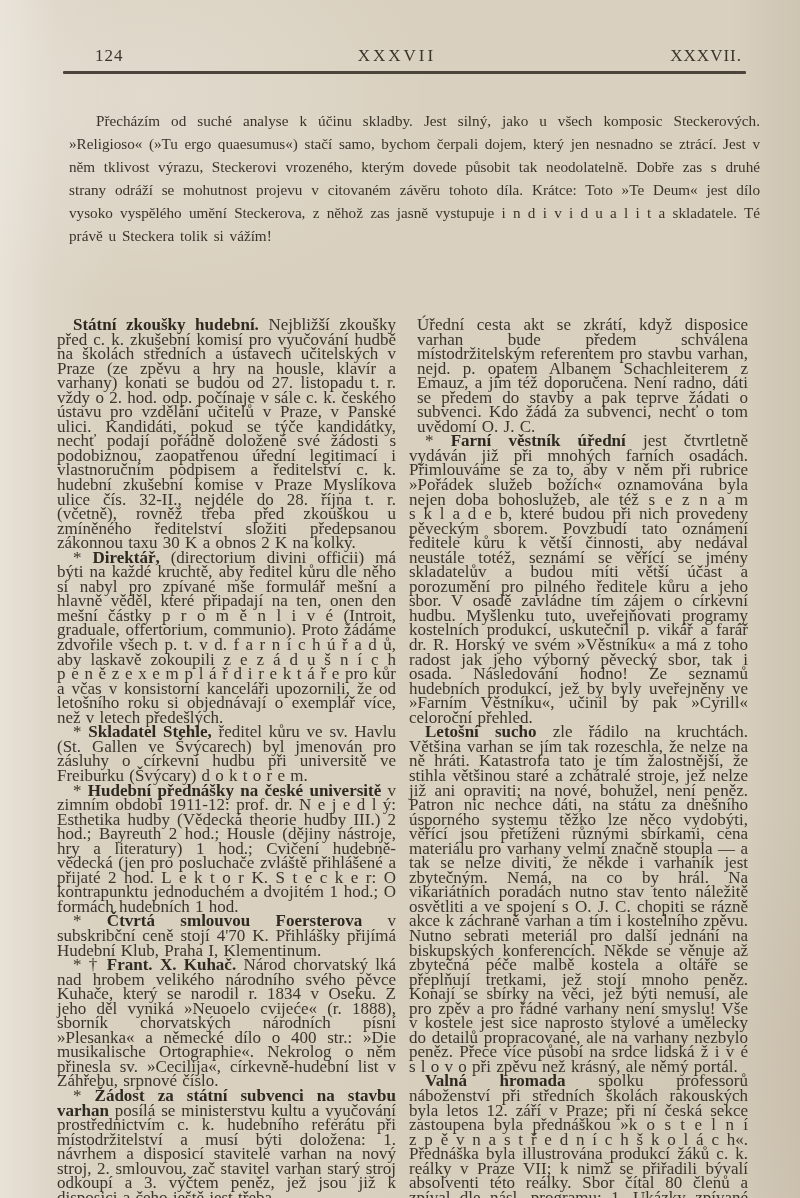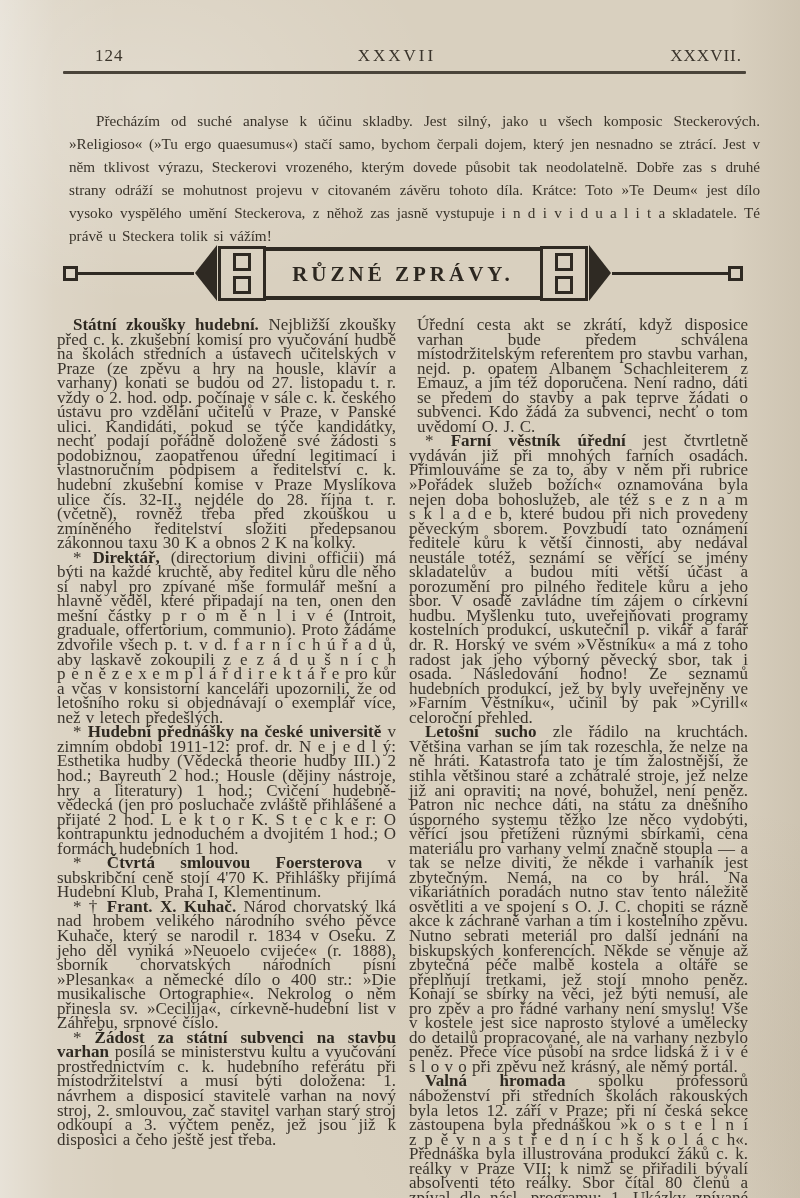--- a/index.html
+++ b/index.html
@@ -76,47 +76,27 @@
 
   <div class="header">
     <span class="pageno">124</span>
     <span class="journal">XXXVII</span>
     <span class="volume">XXXVII.</span>
   </div>
   <div class="header-rule"></div>
 
   <p class="intro">Přecházím od suché analyse k účinu skladby. Jest silný, jako u všech komposic Steckerových. »Religioso« (»Tu ergo quaesumus«) stačí samo, bychom čerpali dojem, který jen nesnadno se ztrácí. Jest v něm tklivost výrazu, Steckerovi vrozeného, kterým dovede působit tak neodolatelně. Dobře zas s druhé strany odráží se mohutnost projevu v citovaném závěru tohoto díla. Krátce: Toto »Te Deum« jest dílo vysoko vyspělého umění Steckerova, z něhož zas jasně vystupuje i&nbsp;n&nbsp;d&nbsp;i&nbsp;v&nbsp;i&nbsp;d&nbsp;u&nbsp;a&nbsp;l&nbsp;i&nbsp;t&nbsp;a skladatele. Té právě u Steckera tolik si vážím!</p>
 
-  <div class="banner">
-    <div class="end-sq"></div>
-    <div class="h-line"></div>
-    <svg class="bracket" width="24" height="58" viewBox="0 0 24 58">
-      <polygon points="23,1 23,57 1,29" fill="#2f2a23"></polygon>
-    </svg>
-    <div class="sq-frame">
-      <div class="frame-sq"></div>
-      <div class="frame-sq"></div>
-    </div>
-    <div class="banner-title">RŮZNÉ ZPRÁVY.</div>
-    <div class="sq-frame">
-      <div class="frame-sq"></div>
-      <div class="frame-sq"></div>
-    </div>
-    <svg class="bracket" width="24" height="58" viewBox="0 0 24 58">
-      <polygon points="1,1 1,57 23,29" fill="#2f2a23"></polygon>
-    </svg>
-    <div class="h-line"></div>
-    <div class="end-sq"></div>
-  </div>
 
   <div class="columns">
 
     <div class="col">
       <p class="para"><span class="marker"></span><span class="lead">Státní zkoušky hudební.</span><span class="body"> Nejbližší zkoušky před c. k. zkušební komisí pro vyučování hudbě na školách středních a ústavech učitelských v Praze (ze zpěvu a hry na housle, klavír a varhany) konati se budou od 27. listopadu t. r. vždy o 2. hod. odp. počínaje v sále c. k. českého ústavu pro vzdělání učitelů v Praze, v Panské ulici. Kandidáti, pokud se týče kandidátky, nechť podají pořádně doložené své žádosti s podobiznou, zaopatřenou úřední legitimací i vlastnoručním podpisem a ředitelství c. k. hudební zkušební komise v Praze Myslíkova ulice čís. 32-II., nejdéle do 28. října t. r. (včetně), rovněž třeba před zkouškou u zmíněného ředitelství složiti předepsanou zákonnou taxu 30 K a obnos 2 K na kolky.</span></p>
       <p class="para"><span class="marker">* </span><span class="lead">Direktář,</span><span class="body"> (directorium divini officii) má býti na každé kruchtě, aby ředitel kůru dle něho si nabyl pro zpívané mše formulář mešní a hlavně věděl, které připadají na ten, onen den mešní částky p&nbsp;r&nbsp;o&nbsp;m&nbsp;ě&nbsp;n&nbsp;l&nbsp;i&nbsp;v&nbsp;é (Introit, graduale, offertorium, communio). Proto žádáme zdvořile všech p. t. v d. f&nbsp;a&nbsp;r&nbsp;n&nbsp;í&nbsp;c&nbsp;h ú&nbsp;ř&nbsp;a&nbsp;d&nbsp;ů, aby laskavě zokoupili z&nbsp;e z&nbsp;á&nbsp;d&nbsp;u&nbsp;š&nbsp;n&nbsp;í&nbsp;c&nbsp;h p&nbsp;e&nbsp;n&nbsp;ě&nbsp;z e&nbsp;x&nbsp;e&nbsp;m&nbsp;p&nbsp;l&nbsp;á&nbsp;ř d&nbsp;i&nbsp;r&nbsp;e&nbsp;k&nbsp;t&nbsp;á&nbsp;ř&nbsp;e pro kůr a včas v konsistorní kanceláři upozornili, že od letošního roku si objednávají o exemplář více, než v letech předešlých.</span></p>
+      <p class="para"><span class="marker">* </span><span class="lead">Skladatel Stehle,</span><span class="body"> ředitel kůru ve sv. Havlu (St. Gallen ve Švýcarech) byl jmenován pro zásluhy o církevní hudbu při universitě ve Freiburku (Švýcary) d&nbsp;o&nbsp;k&nbsp;t&nbsp;o&nbsp;r&nbsp;e&nbsp;m.</span></p>
       <p class="para"><span class="marker">* </span><span class="lead">Hudební přednášky na české universitě</span><span class="body"> v zimním období 1911-12: prof. dr. N&nbsp;e&nbsp;j&nbsp;e&nbsp;d&nbsp;l&nbsp;ý: Esthetika hudby (Vědecká theorie hudby III.) 2 hod.; Bayreuth 2 hod.; Housle (dějiny nástroje, hry a literatury) 1 hod.; Cvičení hudebně-vědecká (jen pro posluchače zvláště přihlášené a přijaté 2 hod. L&nbsp;e&nbsp;k&nbsp;t&nbsp;o&nbsp;r K.&nbsp;S&nbsp;t&nbsp;e&nbsp;c&nbsp;k&nbsp;e&nbsp;r: O kontrapunktu jednoduchém a dvojitém 1 hod.; O formách hudebních 1 hod.</span></p>
       <p class="para"><span class="marker">* </span><span class="lead">Čtvrtá smlouvou Foersterova</span><span class="body"> v subskribční ceně stojí 4'70 K. Přihlášky přijímá Hudební Klub, Praha I, Klementinum.</span></p>
       <p class="para"><span class="marker">* † </span><span class="lead">Frant. X. Kuhač.</span><span class="body"> Národ chorvatský lká nad hrobem velikého národního svého pěvce Kuhače, který se narodil r. 1834 v Oseku. Z jeho děl vyniká »Neuoelo cvijeće« (r. 1888), sborník chorvatských národních písní »Plesanka« a německé dílo o 400 str.: »Die musikalische Ortographie«. Nekrolog o něm přinesla sv. »Cecilija«, církevně-hudební list v Záhřebu, srpnové číslo.</span></p>
       <p class="para"><span class="marker">* </span><span class="lead">Žádost za státní subvenci na stavbu varhan</span><span class="body"> posílá se ministerstvu kultu a vyučování prostřednictvím c. k. hudebního referátu při místodržitelství a musí býti doložena: 1. návrhem a disposicí stavitele varhan na nový stroj, 2. smlouvou, zač stavitel varhan starý stroj odkoupí a 3. výčtem peněz, jež jsou již k disposici a čeho ještě jest třeba.</span></p>
     </div>
 
     <div class="col">
       <p class="para cont"><span class="body">Úřední cesta akt se zkrátí, když disposice varhan bude předem schválena místodržitelským referentem pro stavbu varhan, nejd. p. opatem Albanem Schachleiterem z Emauz, a jím též doporučena. Není radno, dáti se předem do stavby a pak teprve žádati o subvenci. Kdo žádá za subvenci, nechť o tom uvědomí O. J. C.</span></p>
       <p class="para"><span class="marker">* </span><span class="lead">Farní věstník úřední</span><span class="body"> jest čtvrtletně vydáván již při mnohých farních osadách. Přimlouváme se za to, aby v něm při rubrice »Pořádek služeb božích« oznamována byla nejen doba bohoslužeb, ale též s&nbsp;e&nbsp;z&nbsp;n&nbsp;a&nbsp;m s&nbsp;k&nbsp;l&nbsp;a&nbsp;d&nbsp;e&nbsp;b, které budou při nich provedeny pěveckým sborem. Povzbudí tato oznámení ředitele kůru k větší činnosti, aby nedával neustále totéž, seznámí se věřící se jmény skladatelův a budou míti větší účast a porozumění pro pilného ředitele kůru a jeho sbor. V osadě zavládne tím zájem o církevní hudbu. Myšlenku tuto, uveřejňovati programy kostelních produkcí, uskutečnil p. vikář a farář dr. R. Horský ve svém »Věstníku« a má z toho radost jak jeho výborný pěvecký sbor, tak i osada. Následování hodno! Ze seznamů hudebních produkcí, jež by byly uveřejněny ve »Farním Věstníku«, učinil by pak »Cyrill« celoroční přehled.</span></p>
       <p class="para"><span class="marker"></span><span class="lead">Letošní sucho</span><span class="body"> zle řádilo na kruchtách. Většina varhan se jím tak rozeschla, že nelze na ně hráti. Katastrofa tato je tím žalostnější, že stihla většinou staré a zchátralé stroje, jež nelze již ani opraviti; na nové, bohužel, není peněz. Patron nic nechce dáti, na státu za dnešního úsporného systemu těžko lze něco vydobýti, věřící jsou přetíženi různými sbírkami, cena materiálu pro varhany velmi značně stoupla — a tak se nelze diviti, že někde i varhaník jest zbytečným. Nemá, na co by hrál. Na vikariátních poradách nutno stav tento náležitě osvětliti a ve spojení s O. J. C. chopiti se rázně akce k záchraně varhan a tím i kostelního zpěvu. Nutno sebrati meteriál pro další jednání na biskupských konferencích. Někde se věnuje až zbytečná péče malbě kostela a oltáře se přeplňují tretkami, jež stojí mnoho peněz. Konají se sbírky na věci, jež býti nemusí, ale pro zpěv a pro řádné varhany není smyslu! Vše v kostele jest sice naprosto stylové a umělecky do detailů propracované, ale na varhany nezbylo peněz. Přece více působí na srdce lidská ž&nbsp;i&nbsp;v&nbsp;é s&nbsp;l&nbsp;o&nbsp;v&nbsp;o při zpěvu než krásný, ale němý portál.</span></p>

